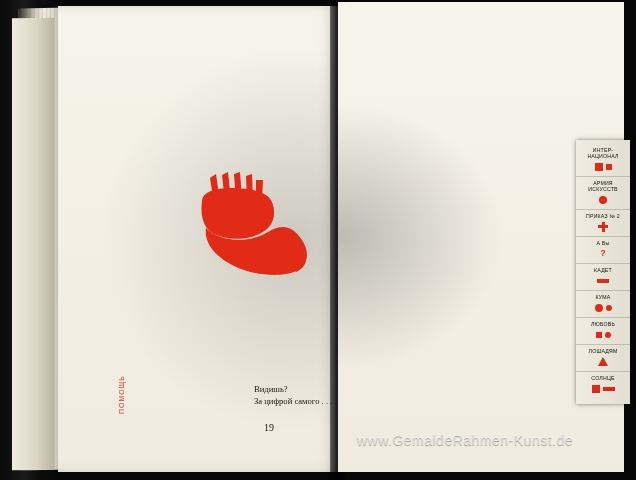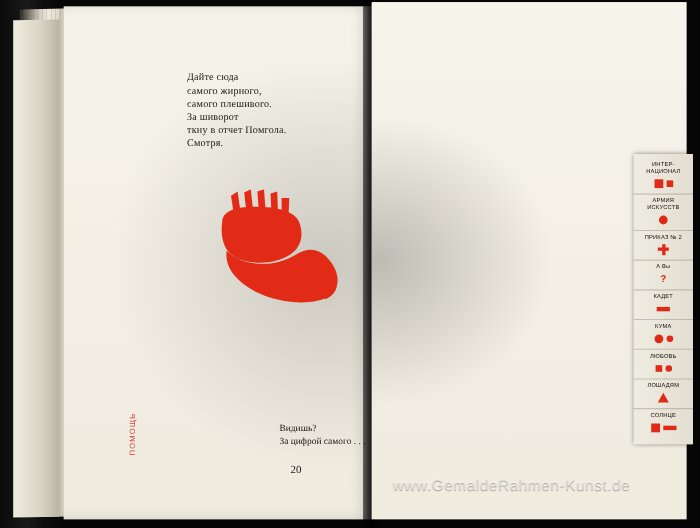--- a/index.html
+++ b/index.html
@@ -228,43 +228,37 @@
 <div id="scene">
 
   <div class="book-shadow"></div>
   <div class="page-edges"></div>
   <div class="cover-front"></div>
 
   <div class="page-left">
 
     <div id="spine-word">ПОМОЩЬ</div>
 
-    <div class="verse" id="left-verse">Дайте сюда
-самого жирного,
-самого плешивого.
-За шиворот
-ткну в отчет Помгола.
-Смотря.</div>
 
     <svg id="illustration" viewBox="0 0 140 110" xmlns="http://www.w3.org/2000/svg">
       <g fill="#e22b16">
         <path d="M34 6 L40 2 L44 30 L38 32 Z"></path>
         <path d="M46 3 L52 0 L55 28 L49 30 Z"></path>
         <path d="M58 2 L64 0 L66 27 L60 29 Z"></path>
         <path d="M70 4 L76 2 L77 28 L71 30 Z"></path>
         <path d="M80 8 L87 8 L86 30 L80 31 Z"></path>
         <path d="M26 30 C26 20 38 16 56 16 C76 16 92 20 96 30 C100 40 98 50 92 56 C80 68 54 70 38 62 C28 57 24 44 26 30 Z"></path>
         <path d="M30 56 C44 70 72 72 92 60 C108 50 118 56 126 68 C134 80 132 92 122 98 C108 106 78 104 58 94 C40 85 28 72 30 56 Z"></path>
         <path d="M96 58 C108 56 122 64 128 76 C133 86 130 96 120 100 L110 88 C104 78 98 68 96 58 Z"></path>
       </g>
     </svg>
 
     <div class="caption" id="left-caption">Видишь?
 За цифрой самого . . .</div>
-    <div class="folio" id="folio-left">20</div>
+    <div class="folio" id="folio-left">19</div>
   </div>
 
   <div class="gutter"></div>
 
   <div class="page-right">
     
     
   </div>
 
   <div class="tab-strip" id="tab-strip">

